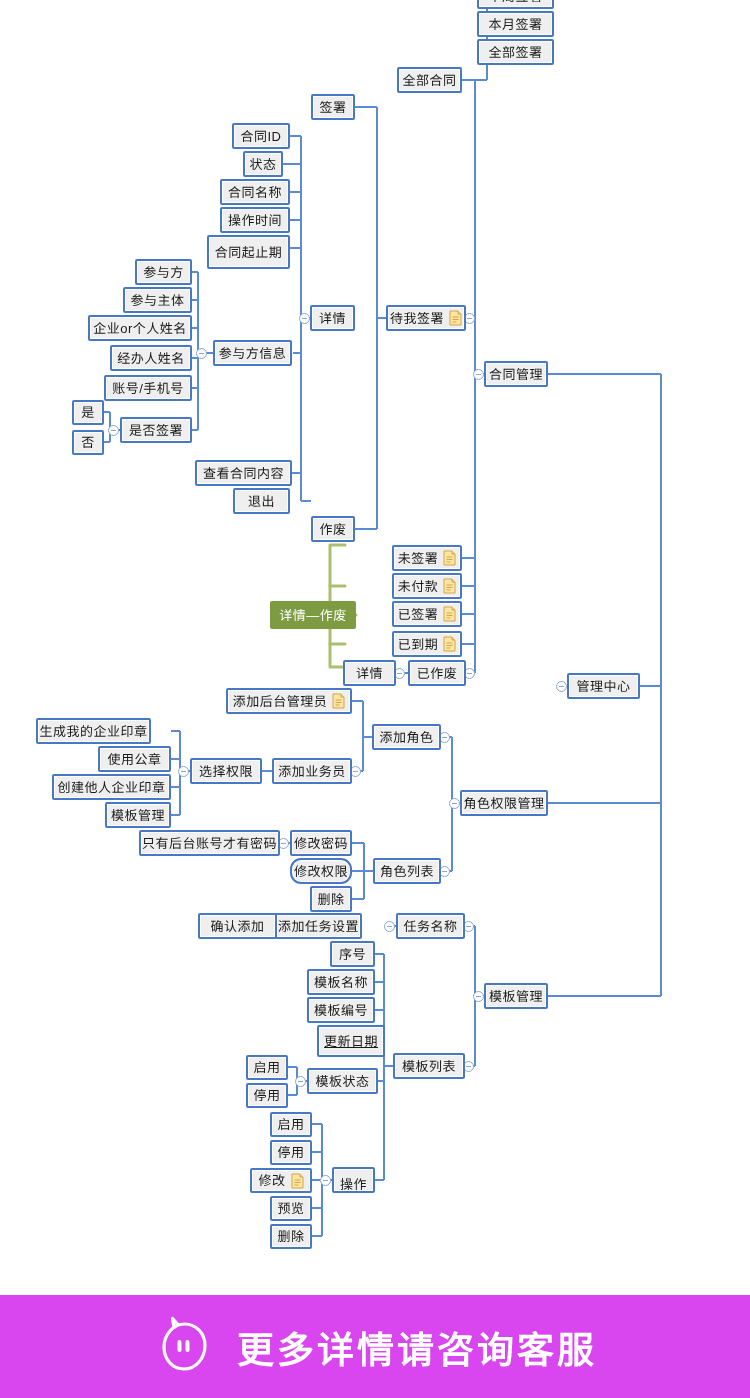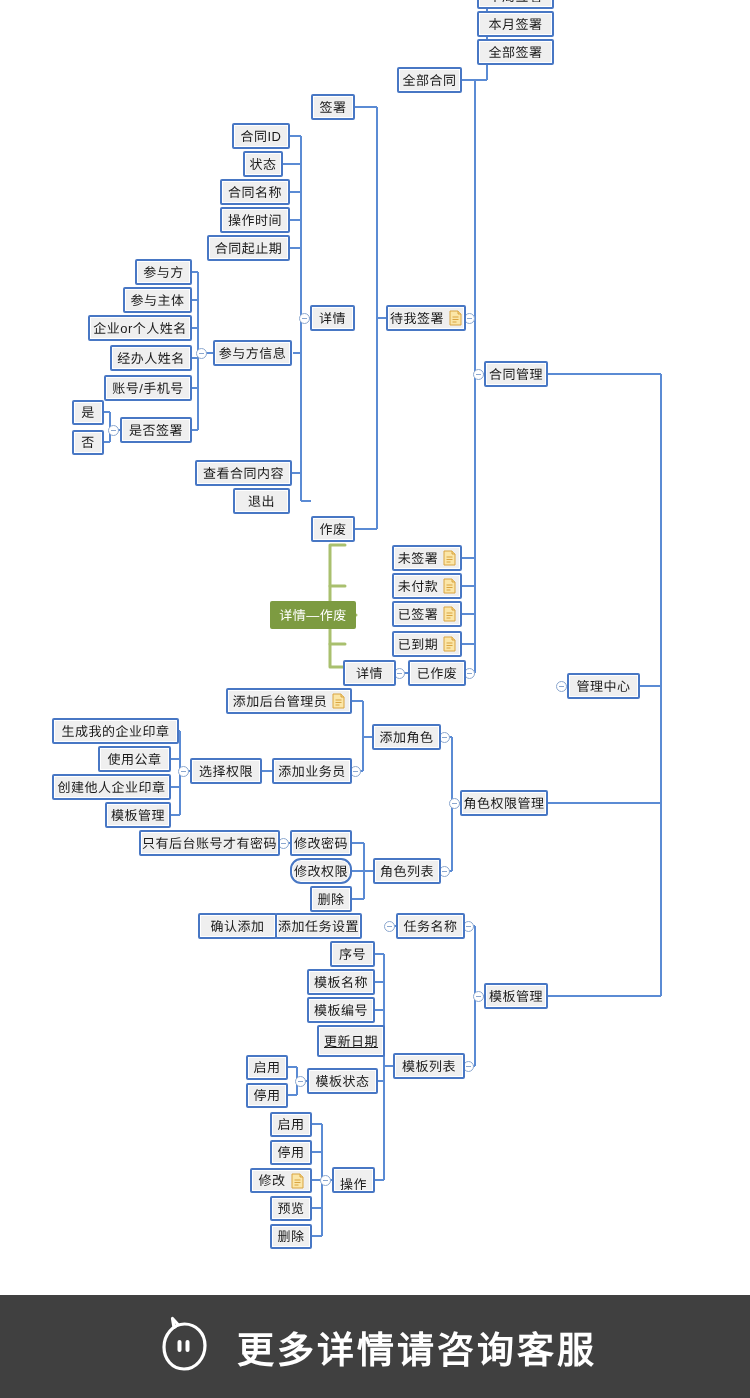--- a/index.html
+++ b/index.html
@@ -83,21 +83,21 @@
     background:#8ba7cf;
   }
 
   
   #footer{
     position:absolute;
     left:0;
     top:1295px;
     width:750px;
     height:103px;
-    background:#404040;
+    background:#d946ef;
     display:flex;
     align-items:center;
     justify-content:center;
     gap:22px;
   }
   #footer .f-text{
     color:#ffffff;
     font-size:37px;
     font-weight:bold;
     letter-spacing:3px;
@@ -323,21 +323,21 @@
     </div>
     <div class="node" style="left:243px; top:151px; width:40px; height:26px;">
       <span class="lbl">状态</span>
     </div>
     <div class="node" style="left:220px; top:179px; width:70px; height:26px;">
       <span class="lbl">合同名称</span>
     </div>
     <div class="node" style="left:220px; top:207px; width:70px; height:26px;">
       <span class="lbl">操作时间</span>
     </div>
-    <div class="node" style="left:207px; top:235px; width:83px; height:26px;">
+    <div class="node" style="left:207px; top:235px; width:83px; height:34px;">
       <span class="lbl">合同起止期</span>
     </div>
     <div class="node" style="left:213px; top:340px; width:79px; height:26px;">
       <span class="lbl">参与方信息</span>
     </div>
     <div class="node" style="left:195px; top:460px; width:97px; height:26px;">
       <span class="lbl">查看合同内容</span>
     </div>
     <div class="node" style="left:233px; top:488px; width:57px; height:26px;">
       <span class="lbl">退出</span>
@@ -455,21 +455,21 @@
           </g>
         </svg>
       </span>
     </div>
     <div class="node" style="left:272px; top:758px; width:80px; height:26px;">
       <span class="lbl">添加业务员</span>
     </div>
     <div class="node" style="left:190px; top:758px; width:72px; height:26px;">
       <span class="lbl">选择权限</span>
     </div>
-    <div class="node" style="left:52px; top:718px; width:127px; height:26px;">
+    <div class="node" style="left:36px; top:718px; width:115px; height:26px;">
       <span class="lbl">生成我的企业印章</span>
     </div>
     <div class="node" style="left:98px; top:746px; width:73px; height:26px;">
       <span class="lbl">使用公章</span>
     </div>
     <div class="node" style="left:52px; top:774px; width:119px; height:26px;">
       <span class="lbl">创建他人企业印章</span>
     </div>
     <div class="node" style="left:105px; top:802px; width:66px; height:26px;">
       <span class="lbl">模板管理</span>

